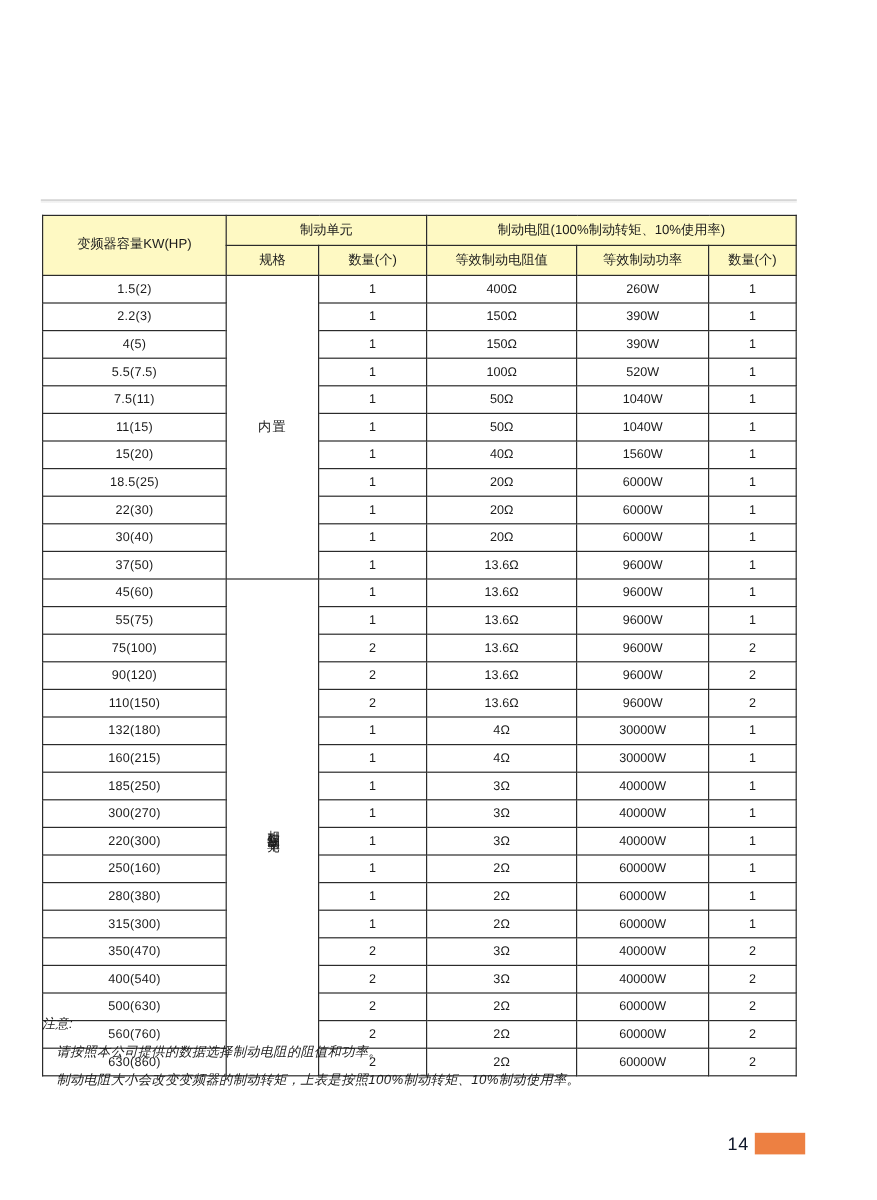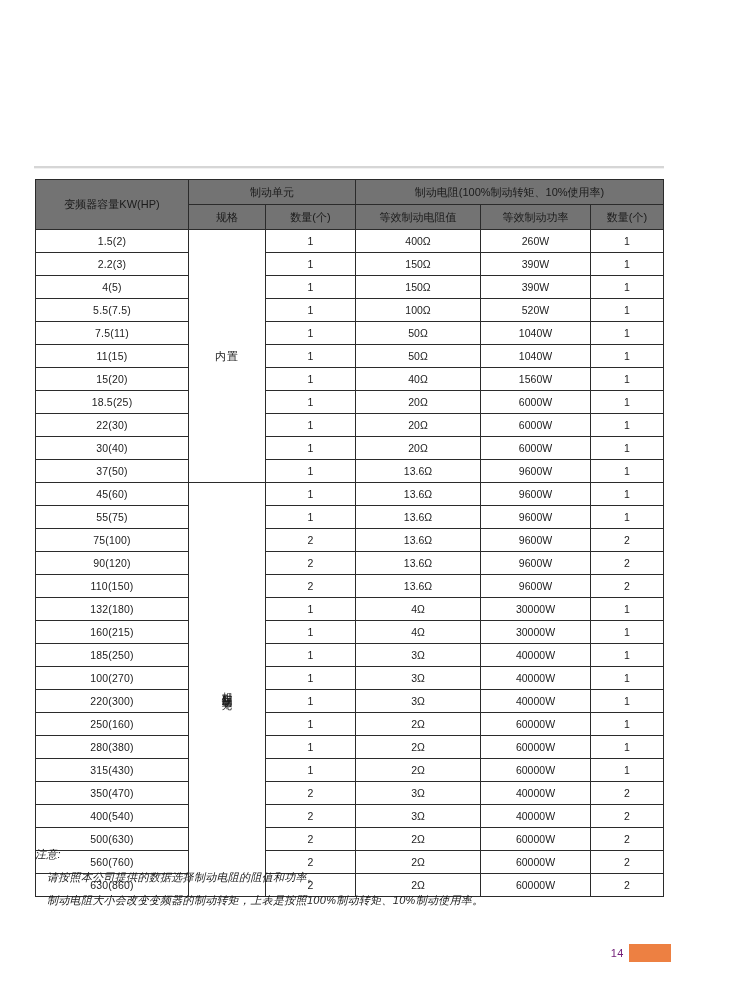--- a/index.html
+++ b/index.html
@@ -63,21 +63,21 @@
     text-align: center;
     vertical-align: middle;
     padding: 0;
     height: 22px;
     line-height: 1.15;
     font-weight: normal;
     color: #1b1b1b;
     background: #ffffff;
   }
   table.spec thead th {
-    background: #737373;
+    background: #fef9c3;
     font-size: 11px;
     height: 24px;
   }
   table.spec thead th.tall {
     height: 48px;
   }
   td.cap {
     letter-spacing: 0.2px;
   }
   td.unit-merge {
@@ -132,22 +132,22 @@
   
   .footer {
     position: absolute;
     right: 60px;
     bottom: 38px;
     display: flex;
     align-items: center;
     gap: 5px;
   }
   .footer .page-num {
-    font-size: 11px;
-    color: #701a75;
+    font-size: 15px;
+    color: #0f172a;
     letter-spacing: 0.5px;
   }
   .footer .page-bar {
     width: 42px;
     height: 18px;
     background: #ED8042;
   }
 </style>
 </head>
 <body>
@@ -310,21 +310,21 @@
             <td>1</td>
           </tr>
           <tr>
             <td class="cap">185(250)</td>
             <td>1</td>
             <td>3Ω</td>
             <td>40000W</td>
             <td>1</td>
           </tr>
           <tr>
-            <td class="cap">100(270)</td>
+            <td class="cap">300(270)</td>
             <td>1</td>
             <td>3Ω</td>
             <td>40000W</td>
             <td>1</td>
           </tr>
           <tr>
             <td class="cap">220(300)</td>
             <td>1</td>
             <td>3Ω</td>
             <td>40000W</td>
@@ -338,21 +338,21 @@
             <td>1</td>
           </tr>
           <tr>
             <td class="cap">280(380)</td>
             <td>1</td>
             <td>2Ω</td>
             <td>60000W</td>
             <td>1</td>
           </tr>
           <tr>
-            <td class="cap">315(430)</td>
+            <td class="cap">315(300)</td>
             <td>1</td>
             <td>2Ω</td>
             <td>60000W</td>
             <td>1</td>
           </tr>
           <tr>
             <td class="cap">350(470)</td>
             <td>2</td>
             <td>3Ω</td>
             <td>40000W</td>

